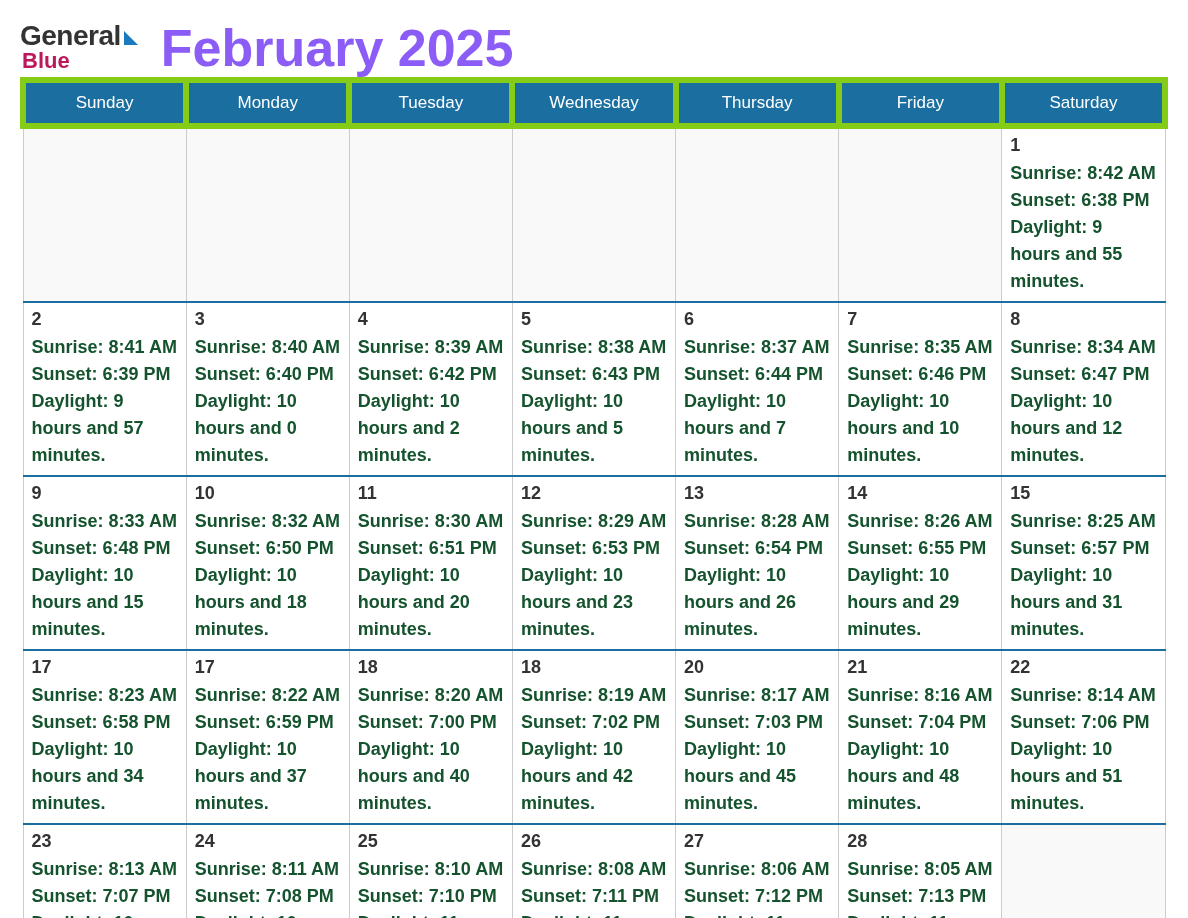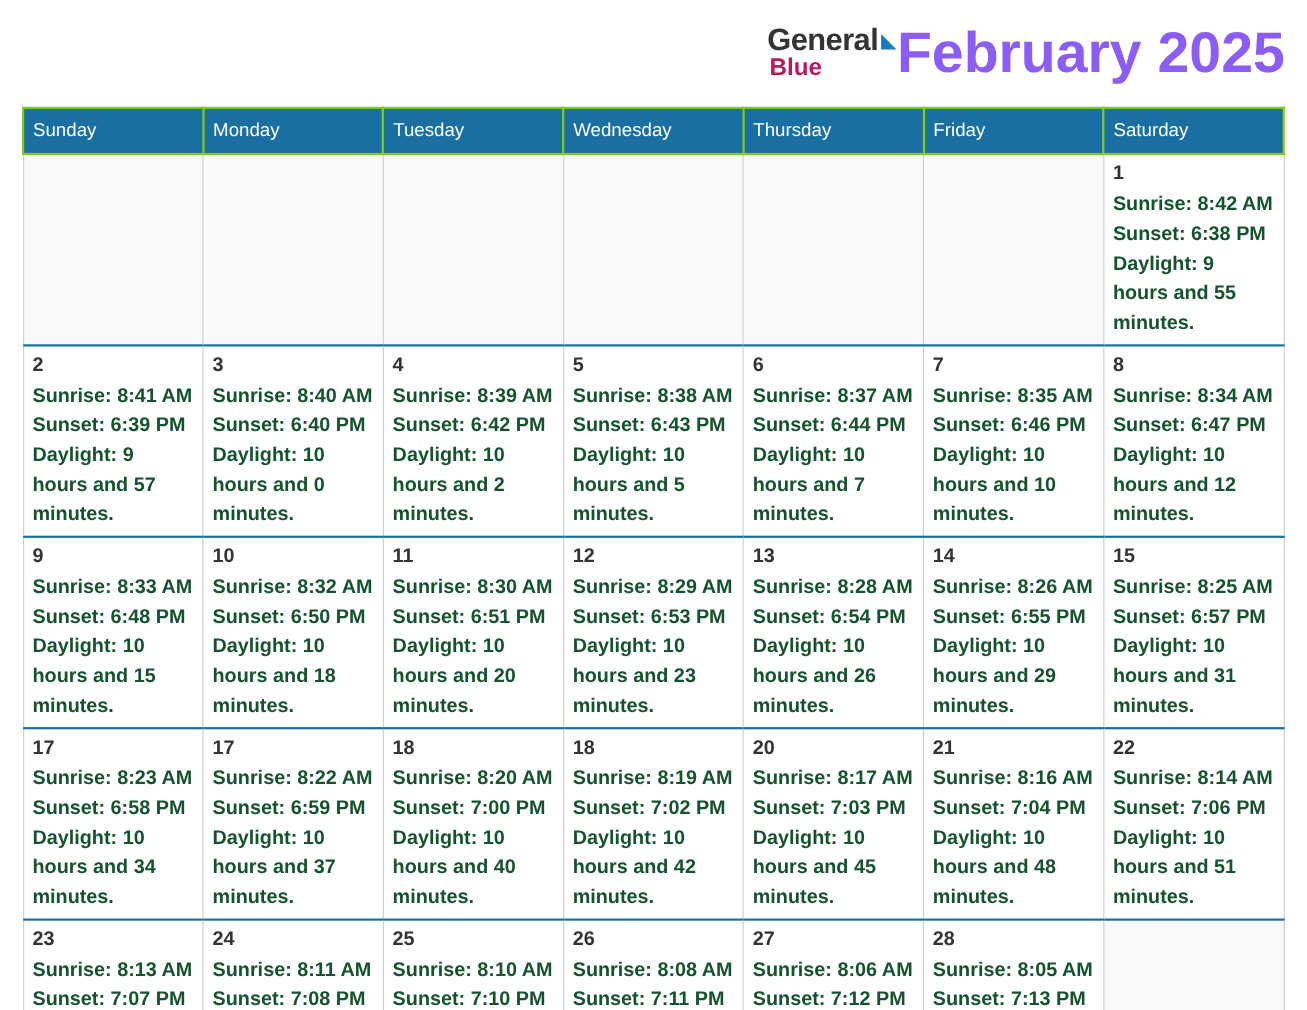--- a/index.html
+++ b/index.html
@@ -6,23 +6,23 @@
     body {
       font-family: Arial, sans-serif;
       background: #fff;
       color: #333;
       padding: 20px;
       width: 1188px;
       min-height: 918px;
     }
     .header {
       display: flex;
-      justify-content: flex-end;
+      justify-content: flex-start;
       align-items: flex-start;
-      margin-bottom: 20px;
+      gap: 23px;
     }
     .logo {
       display: flex;
       flex-direction: column;
       align-items: flex-start;
     }
     .logo-top {
       display: flex;
       align-items: center;
     }
@@ -64,24 +64,24 @@
     }
     .calendar {
       width: 100%;
       border-collapse: collapse;
       table-layout: fixed;
     }
     .calendar th {
       background-color: #1a6fa0;
       color: white;
       padding: 10px 8px;
-      text-align: left;
+      text-align: center;
       font-size: 17px;
       font-weight: normal;
-      border: 2px solid #84cc16;
+      border: 6px solid #84cc16;
     }
     .calendar td {
       border: 1px solid #ccc;
       vertical-align: top;
       padding: 6px 8px;
       height: 120px;
       width: calc(100% / 7);
     }
     .calendar tr:first-child td {
       border-top: 2px solid #1a6fa0;

